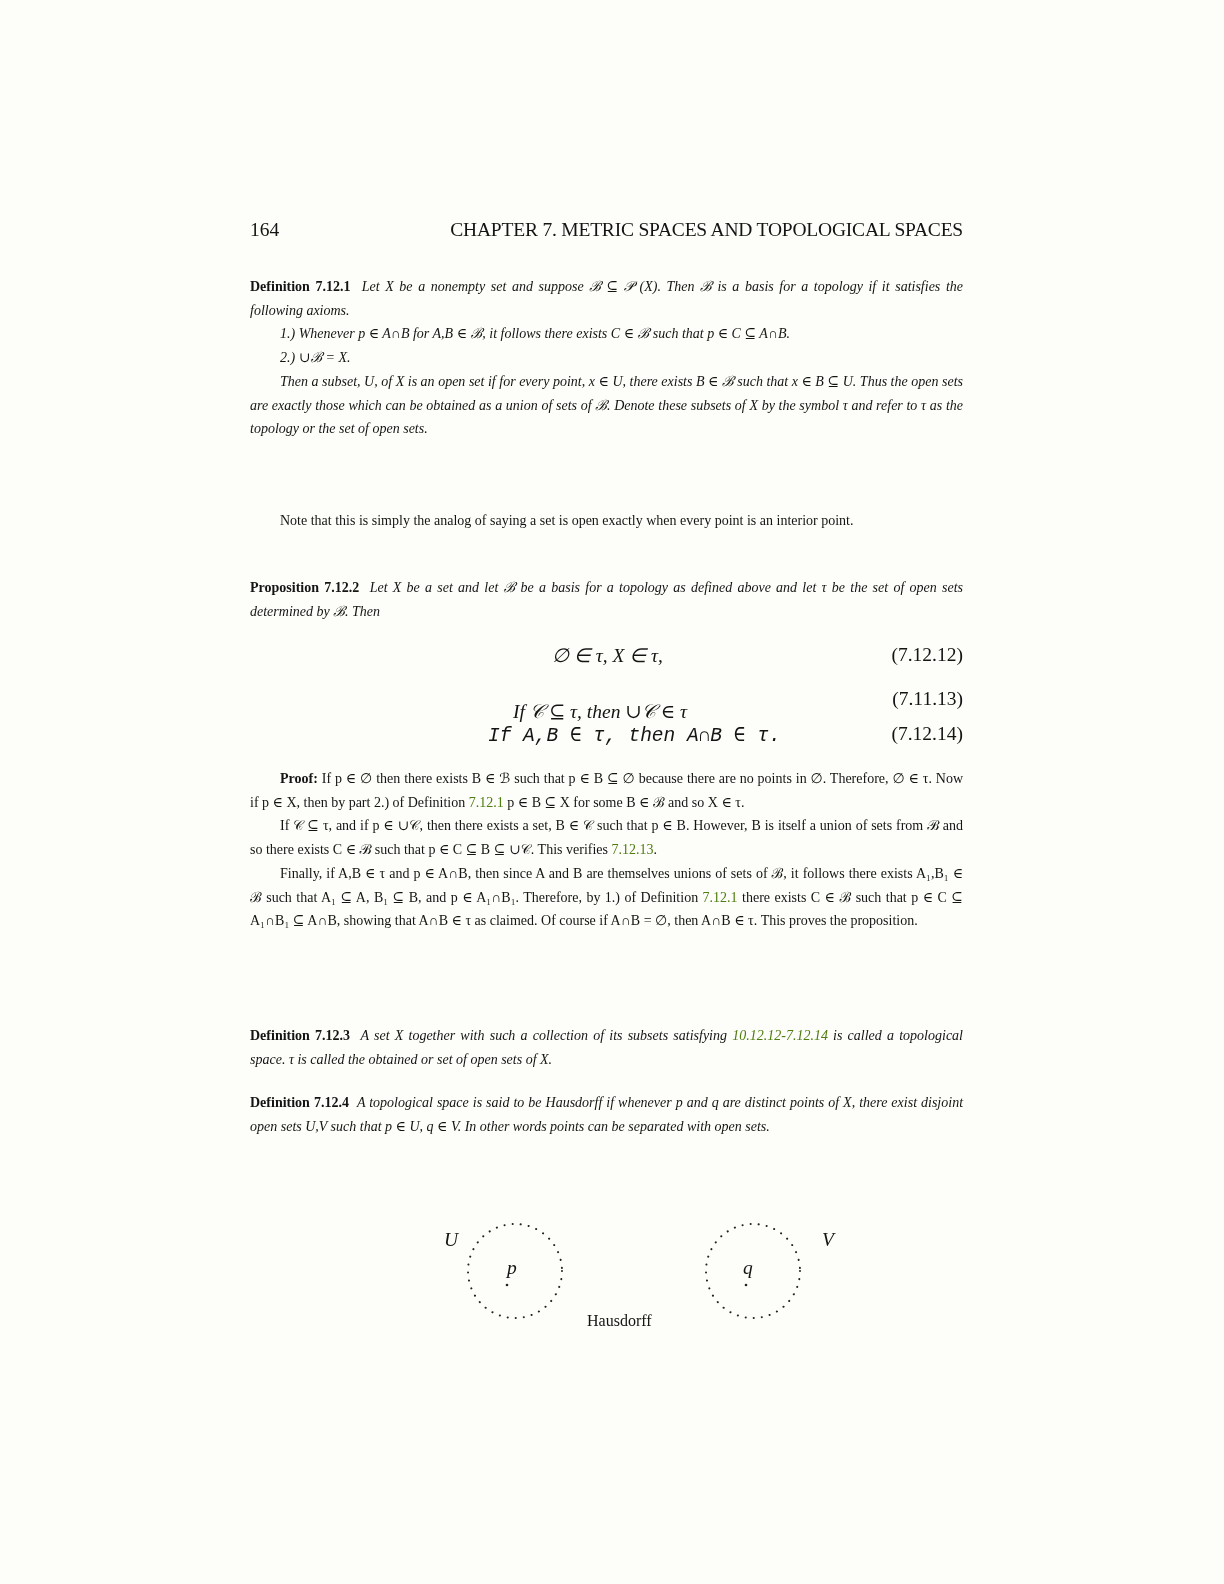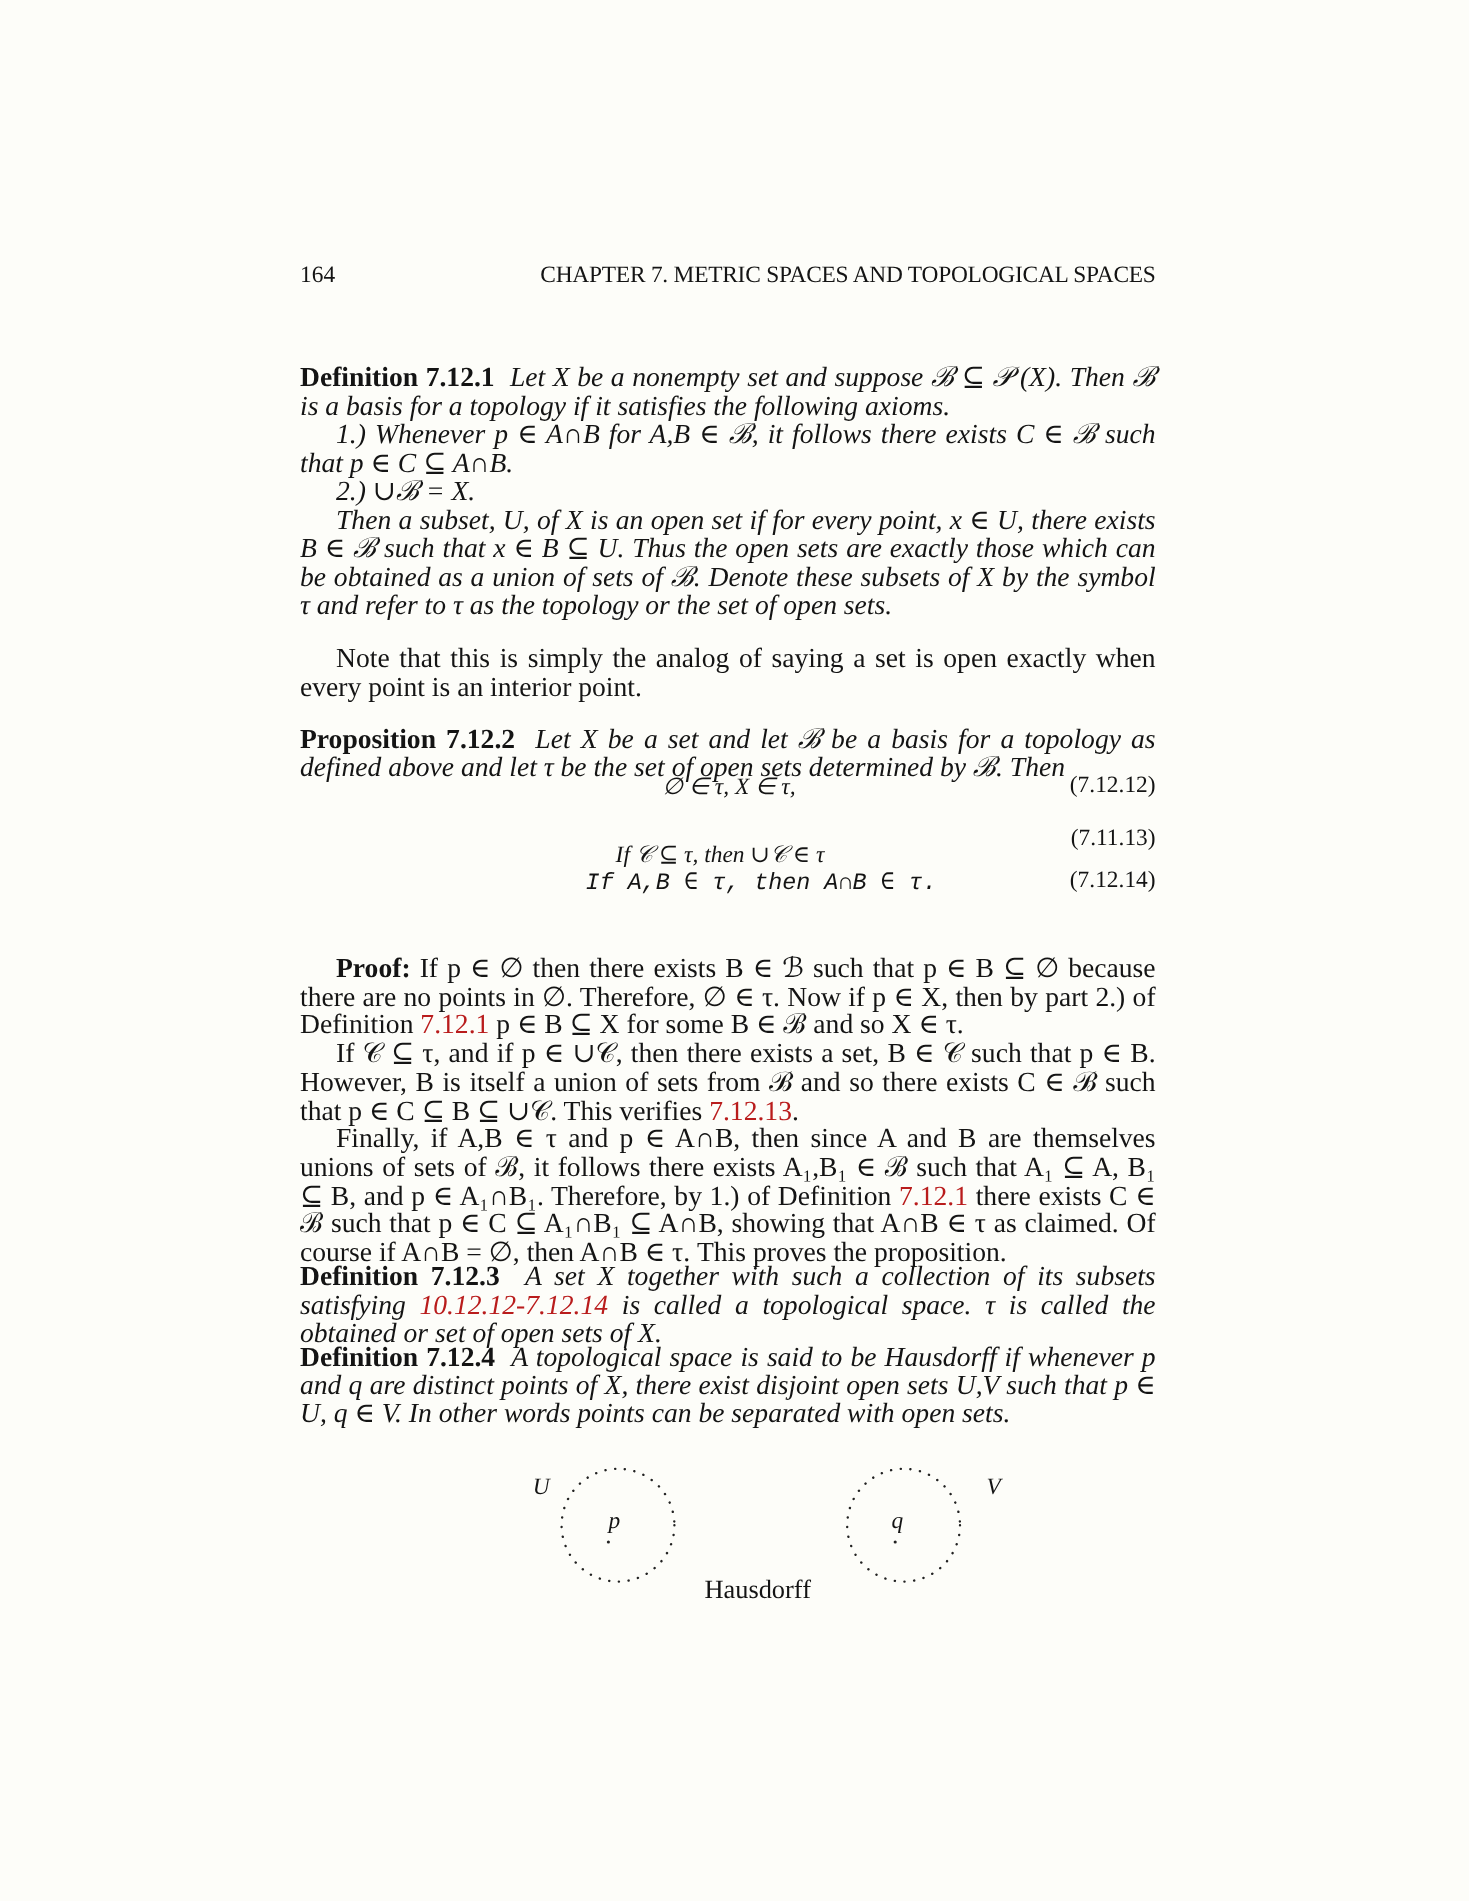--- a/index.html
+++ b/index.html
@@ -11,31 +11,31 @@
     color: #141414;
     overflow: hidden;
   }
   .abs { position: absolute; }
   .running-head {
     position: absolute; top: 219px; left: 250px; width: 713px;
     font-size: 19.5px; height: 24px;
   }
   .running-head .pnum { position: absolute; left: 0; top: 0; }
   .running-head .chap { position: absolute; right: 0; top: 0; letter-spacing: -0.2px; }
-  .blk { position: absolute; left: 250px; width: 713px; font-size: 23px; line-height: 23.7px; text-align: justify; margin-top: 28px; }
+  .blk { position: absolute; left: 250px; width: 713px; font-size: 14px; line-height: 23.7px; text-align: justify; }
   .it { font-style: italic; }
   .bf { font-weight: bold; }
   .ind { text-indent: 30px; }
-  .link { color: #b91c1c; }
+  .link { color: #4d7c0f; }
   p { margin: 0; }
   .eq-row { position: absolute; left: 250px; width: 713px; height: 24px; font-size: 19.5px; }
   .eq-row .eq { position: absolute; font-style: italic; white-space: nowrap; }
   .eq-row .eqnum { position: absolute; right: 0; top: 0; }
   .fig-label { position: absolute; font-style: italic; font-size: 19.5px; }
-  .caption { position: absolute; font-size: 22px; }
+  .caption { position: absolute; font-size: 16px; }
 </style>
 </head>
 <body>
 
 <div class="running-head">
   <span class="pnum">164</span>
   <span class="chap">CHAPTER 7.  METRIC SPACES AND TOPOLOGICAL SPACES</span>
 </div>
 
 <div class="blk" style="top:275px;">

